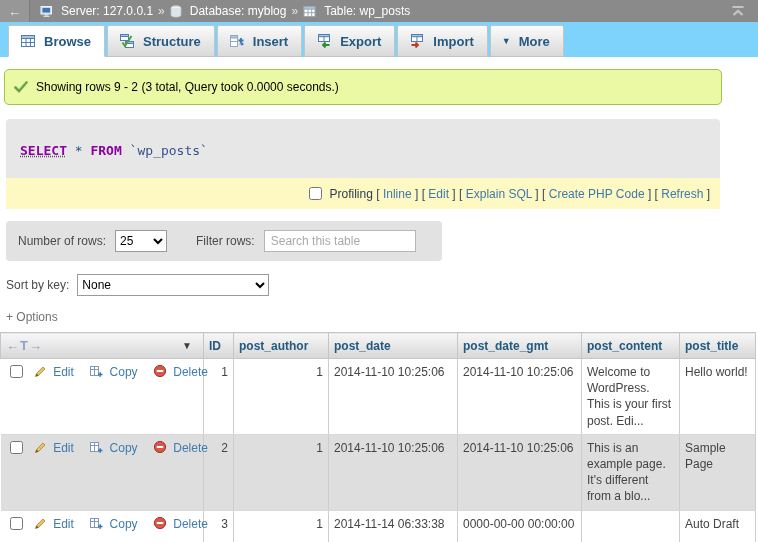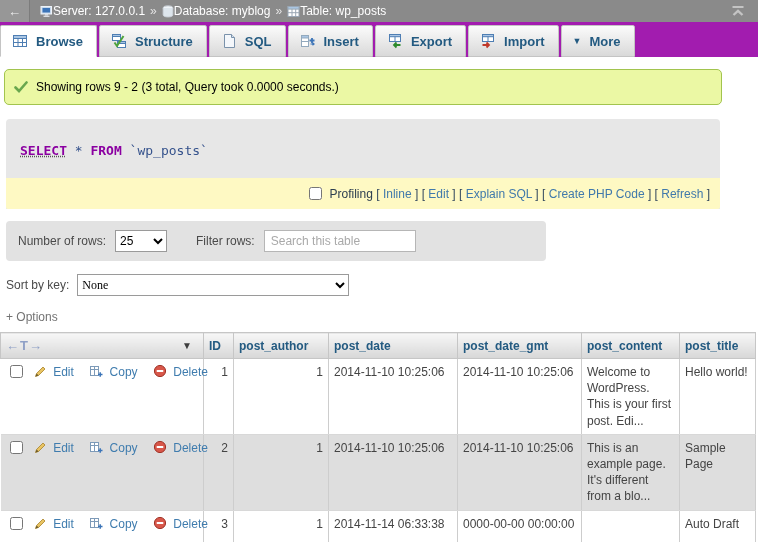--- a/index.html
+++ b/index.html
@@ -9,26 +9,26 @@
     background:#fff; color:#444;
     font-family:"Liberation Sans", sans-serif; font-size:12px;
   }
   a { text-decoration:none; cursor:pointer; }
 
   
   .topbar { height:22px; background:#8a8a8a; display:flex; align-items:center; color:#fff; }
   .back-btn { width:30px; height:22px; background:#979797; border-right:1px solid #7c7c7c;
               display:flex; align-items:center; justify-content:center; color:#efefef; font-size:13px; cursor:pointer; }
   .crumbs { display:flex; align-items:center; gap:5px; padding-left:10px; flex:1; font-size:12px; }
-  .crumb { color:#fff; display:flex; align-items:center; gap:0; }
+  .crumb { color:#fff; display:flex; align-items:center; gap:8px; }
   .crumb-sep { color:#e4e4e4; }
   .collapse-btn { margin-right:12px; cursor:pointer; display:flex; align-items:center; }
 
   
-  .tabbar { display:flex; gap:2px; padding:3px 0 0 0; background:#a21caf; }
+  .tabbar { display:flex; gap:2px; padding:3px 0 0 8px; background:#7dd3fc; }
   .tab { display:flex; align-items:center; gap:8px; padding:7px 13px 7px 11px;
          border:1px solid #c4c4c4; border-radius:2px 2px 0 0;
          background:linear-gradient(#fbfbfb,#d9d9d9);
          color:#235a81; font-weight:bold; font-size:13px; cursor:pointer; white-space:nowrap; }
   .tab.active { background:#fff; border-bottom-color:#fff; }
   .more-caret { font-size:9px; color:#235a81; }
 
   
   .success { margin:12px 36px 0 4px; background:#ebf8a4; border:1px solid #a2c44e; border-radius:5px;
              padding:10px 9px; display:flex; align-items:center; gap:8px; color:#000; font-size:12px; }
@@ -40,30 +40,30 @@
   .kw-link { text-decoration:underline dotted #555; }
   .sql-star { color:#35528c; }
   .sql-ident { color:#35528c; }
   .sql-tools { background:#fef9c3; padding:6px 10px; text-align:right; color:#2c3e50;
                border-radius:0 0 2px 2px; font-size:12px; }
   .sql-tools input { vertical-align:-2px; margin-right:4px; }
   .tool-link { color:#4079ab; }
   .brk { color:#34495e; }
 
   
-  .controls-bar { margin:12px 0 0 6px; width:540px; background:#e2e2e2; border-radius:4px;
+  .controls-bar { margin:12px 0 0 6px; width:436px; background:#e2e2e2; border-radius:4px;
                   padding:9px 12px; display:flex; align-items:center; gap:9px; color:#4a4a4a; }
   select { font-family:"Liberation Sans",sans-serif; font-size:12px; height:22px; border:1px solid #9a9a9a; background:#fff; }
   .rows-select { width:52px; }
   .filter-input { width:152px; height:22px; border:1px solid #b6b6b6; padding:3px 6px;
                   font-family:"Liberation Sans",sans-serif; font-size:12px; color:#444; }
   .filter-input::placeholder { color:#a9a9a9; }
 
   .sort-row { margin:13px 0 0 6px; display:flex; align-items:center; gap:8px; color:#4a4a4a; }
-  .sort-select { width:272px;font-family:Liberation Serif, serif; }
+  .sort-select { width:192px; }
 
   .options-link { display:inline-block; margin:14px 0 0 6px; color:#737373; font-size:12px; }
 
   
   table.results { border-collapse:collapse; table-layout:fixed; width:755px; margin-top:8px; font-size:12px; }
   .results th { background:linear-gradient(#f7f7f7,#d7d7d7); color:#235a81; font-weight:bold;
                 text-align:left; padding:5px 5px; border:1px solid #c6c6c6; border-left:none; height:24px; }
   .results th:first-child { border-left:1px solid #c6c6c6; }
   .results td { vertical-align:top; padding:5px 5px; border-right:1px solid #cdcdcd; border-bottom:1px solid #d8d8d8; line-height:1.35;margin-top:37px; }
   .results tr.r-alt td { background:#dedede; }
@@ -139,27 +139,20 @@
   </div>
   <div class="tab">
     <svg width="16" height="16" viewBox="0 0 16 16">
         <rect x="1.5" y="1.5" width="8" height="6" fill="#fff" stroke="#4e7eb3"></rect>
         <rect x="1.5" y="1.5" width="8" height="2" fill="#aac6e4" stroke="#4e7eb3"></rect>
         <rect x="6.5" y="8.5" width="8" height="6" fill="#fff" stroke="#4e7eb3"></rect>
         <rect x="6.5" y="8.5" width="8" height="2" fill="#aac6e4" stroke="#4e7eb3"></rect>
         <path d="M3.5 9.5 L6 13 L12.5 3" fill="none" stroke="#4ea33c" stroke-width="2"></path>
       </svg>
     <span>Structure</span>
-  </div>
-  <div class="tab">
-    <svg width="16" height="16" viewBox="0 0 16 16">
-        <path d="M3.5 1.5 h7 l3 3 v10 h-10 z" fill="#f4f7fb" stroke="#7a92ab"></path>
-        <path d="M10.5 1.5 v3 h3" fill="#d7e2ee" stroke="#7a92ab"></path>
-      </svg>
-    <span>SQL</span>
   </div>
   <div class="tab">
     <svg width="16" height="16" viewBox="0 0 16 16">
         <rect x="1.5" y="2.5" width="7" height="11" fill="#fff" stroke="#93a9bd"></rect>
         <rect x="1.5" y="2.5" width="7" height="2.5" fill="#aac6e4" stroke="#93a9bd"></rect>
         <line x1="1.5" y1="8.5" x2="8.5" y2="8.5" stroke="#93a9bd"></line>
         <path d="M9.5 7.5 h5 M12 5 v5" stroke="#3b74b8" stroke-width="1.8"></path>
         <path d="M10.5 11 l3.5 0 M12.5 9.8 l1.5 1.2 -1.5 1.2" fill="none" stroke="#3b74b8" stroke-width="1.2"></path>
       </svg>
     <span>Insert</span>

